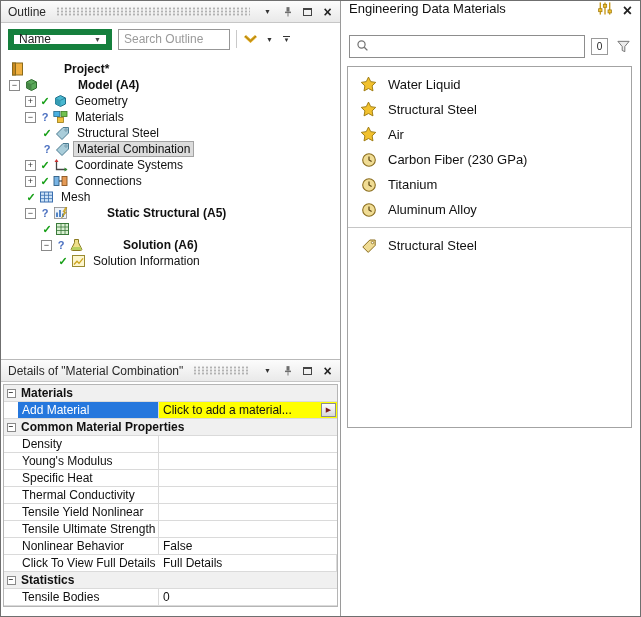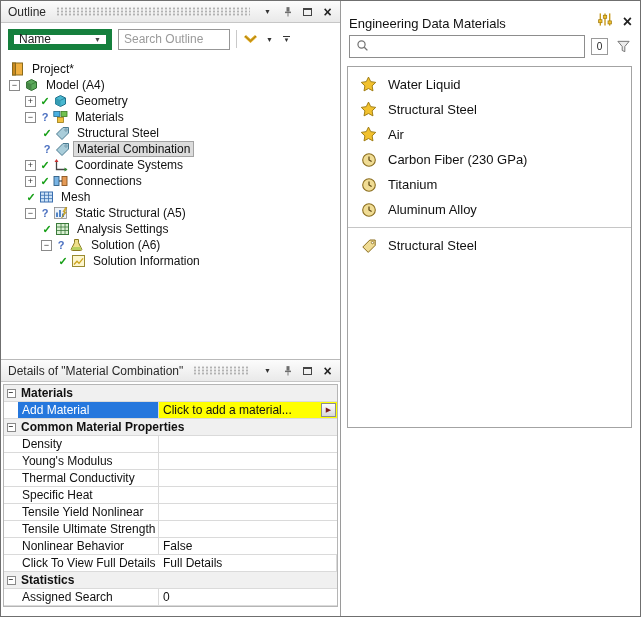--- a/index.html
+++ b/index.html
@@ -39,21 +39,21 @@
   .tree { flex:1; padding-top:6px; background:#fff; overflow:hidden; }
   .tree-row { height:16px; display:flex; align-items:center; font-size:12px; color:#111; white-space:nowrap; }
   .expand-box { width:11px; height:11px; border:1px solid #8a8a8a; background:#fff; color:#333; flex:none;
     display:flex; align-items:center; justify-content:center; font-size:9px; line-height:1; margin-right:3px; }
   .status { width:12px; flex:none; text-align:center; font-weight:bold; font-size:11px; margin-right:1px; }
   .status.check { color:var(--check-green,#18a018); }
   .status.question { color:var(--question-blue,#4a6fc0); }
   .t-icon { width:16px; height:14px; flex:none; margin-right:3px; display:flex; align-items:center; justify-content:center; }
   .t-icon svg { display:block; }
   .t-label { padding:0 3px; line-height:14px; border:1px solid transparent; }
-  .t-label.bold { font-weight:normal; }
+  .t-label.bold { font-weight:bold;margin-left:32px; }
   .tree-row.selected .t-label { background:var(--selection-bg,#dcdcdc); border:1px solid #a3a3a3; }
 
   
   .details-table { margin:2px 2px 0 2px; border:1px solid #b5b5b5; font-size:12px; background:#fff; }
   .d-row { display:grid; grid-template-columns:14px 141px 1fr; height:17px; border-bottom:1px solid #dadada; }
   .d-row:last-child { border-bottom:1px solid #dadada; }
   .d-row.section { background:#f0f0f0; font-weight:bold; }
   .d-cell { display:flex; align-items:center; padding:0 4px; overflow:hidden; white-space:nowrap; color:#111; }
   .margin-cell { padding:0; justify-content:center; }
   .sec-box { width:9px; height:9px; border:1px solid #8a8a8a; background:#fff; color:#333;
@@ -61,21 +61,21 @@
   .label-cell { border-right:1px solid #dadada; }
   .section-label { grid-column:2/4; padding-left:3px; }
   .add-label { background:var(--add-material-bg,#2577dd); color:#fff; border-right:1px solid #dadada; }
   .add-value { background:var(--add-material-value-bg,#ffff00); position:relative; padding-right:20px; color:#111; }
   .add-btn { position:absolute; right:1px; top:1px; bottom:1px; width:15px; border:1px solid #8d8d8d;
     background:linear-gradient(#fdfdfd,#d9d9d9); display:flex; align-items:center; justify-content:center;
     font-size:7px; color:#7a1d1d; }
 
   
   .right-panel { flex:1; display:flex; flex-direction:column; background:#fff; overflow:hidden; }
-  .rp-header { height:30px; flex:none; display:flex; align-items:flex-end; padding:0 8px; }
+  .rp-header { height:30px; flex:none; display:flex; align-items:flex-start; padding:0 8px; }
   .rp-title { font-size:13px; color:#111; white-space:nowrap; }
   .rp-icons { margin-left:auto; display:flex; align-items:center; gap:10px; }
   .rp-close { font-size:16px; font-weight:bold; color:#222; line-height:1; }
   .rp-searchrow { flex:none; display:flex; align-items:center; gap:6px; padding:4px 8px 6px 8px; }
   .rp-search { flex:1; height:23px; border:1px solid #8d8d8d; display:flex; align-items:center; padding:0 6px; gap:5px; background:#fff; }
   .rp-search input { border:none; outline:none; flex:1; font-size:12px; min-width:0; }
   .count-badge { width:17px; height:17px; border:1px solid #9a9a9a; background:#fff; font-size:10px; color:#222;
     display:flex; align-items:center; justify-content:center; flex:none; }
   .filter-btn { width:18px; height:18px; display:flex; align-items:center; justify-content:center; flex:none; }
   .mat-list { margin:2px 8px 0 6px; border:1px solid #a3a3a3; height:362px; padding:5px 0; background:#fff; overflow:hidden; }
@@ -238,21 +238,20 @@
             <span class="t-label bold">Static Structural (A5)</span>
           </div>
           <div class="tree-row" style="padding-left: 40px;">
             <span class="status check">✓</span>
             <span class="t-icon">
               <svg width="15" height="14" viewBox="0 0 15 14">
                 <rect x="1.5" y="1.5" width="12" height="11" fill="#d9efd2" stroke="#3a7a3a"></rect>
                 <path d="M1.5 5h12M1.5 8.5h12M6 1.5v11M10 1.5v11" stroke="#3a7a3a" stroke-width="0.8"></path>
               </svg>
             </span>
-            <span class="t-label">Analysis Settings</span>
           </div>
           <div class="tree-row" style="padding-left: 40px;">
             <span class="expand-box">−</span>
             <span class="status question">?</span>
             <span class="t-icon">
               <svg width="15" height="14" viewBox="0 0 15 14">
                 <path d="M5.5 1.5h4v3.2l3.2 6.3c.4.8-.2 1.5-1 1.5H3.3c-.8 0-1.4-.7-1-1.5l3.2-6.3z" fill="#efe08a" stroke="#8a7a20"></path>
                 <path d="M3.5 9h8l1 2.2c.2.5-.1.8-.5.8H3c-.4 0-.7-.3-.5-.8z" fill="#b8d060"></path>
               </svg>
             </span>
@@ -314,26 +313,26 @@
             <div class="d-cell label-cell">Density</div>
             <div class="d-cell"></div>
           </div>
           <div class="d-row prop">
             <div class="d-cell margin-cell"></div>
             <div class="d-cell label-cell">Young's Modulus</div>
             <div class="d-cell"></div>
           </div>
           <div class="d-row prop">
             <div class="d-cell margin-cell"></div>
+            <div class="d-cell label-cell">Specific Heat</div>
+            <div class="d-cell"></div>
+          </div>
+          <div class="d-row prop">
+            <div class="d-cell margin-cell"></div>
             <div class="d-cell label-cell">Thermal Conductivity</div>
-            <div class="d-cell"></div>
-          </div>
-          <div class="d-row prop">
-            <div class="d-cell margin-cell"></div>
-            <div class="d-cell label-cell">Specific Heat</div>
             <div class="d-cell"></div>
           </div>
           <div class="d-row prop">
             <div class="d-cell margin-cell"></div>
             <div class="d-cell label-cell">Tensile Yield Nonlinear</div>
             <div class="d-cell"></div>
           </div>
           <div class="d-row prop">
             <div class="d-cell margin-cell"></div>
             <div class="d-cell label-cell">Tensile Ultimate Strength</div>
@@ -350,21 +349,21 @@
             <div class="d-cell label-cell">Full Details</div>
           </div>
           <div class="d-row section">
             <div class="d-cell margin-cell">
               <span class="sec-box">−</span>
             </div>
             <div class="d-cell section-label">Statistics</div>
           </div>
           <div class="d-row prop">
             <div class="d-cell margin-cell"></div>
-            <div class="d-cell label-cell">Assigned Search</div>
+            <div class="d-cell label-cell">Tensile Bodies</div>
             <div class="d-cell">0</div>
           </div>
         </div>
     </div>
   </div>
 
   <div class="right-panel">
     <div class="rp-header">
       <span class="rp-title">Engineering Data Materials</span>
       <span class="rp-icons">

